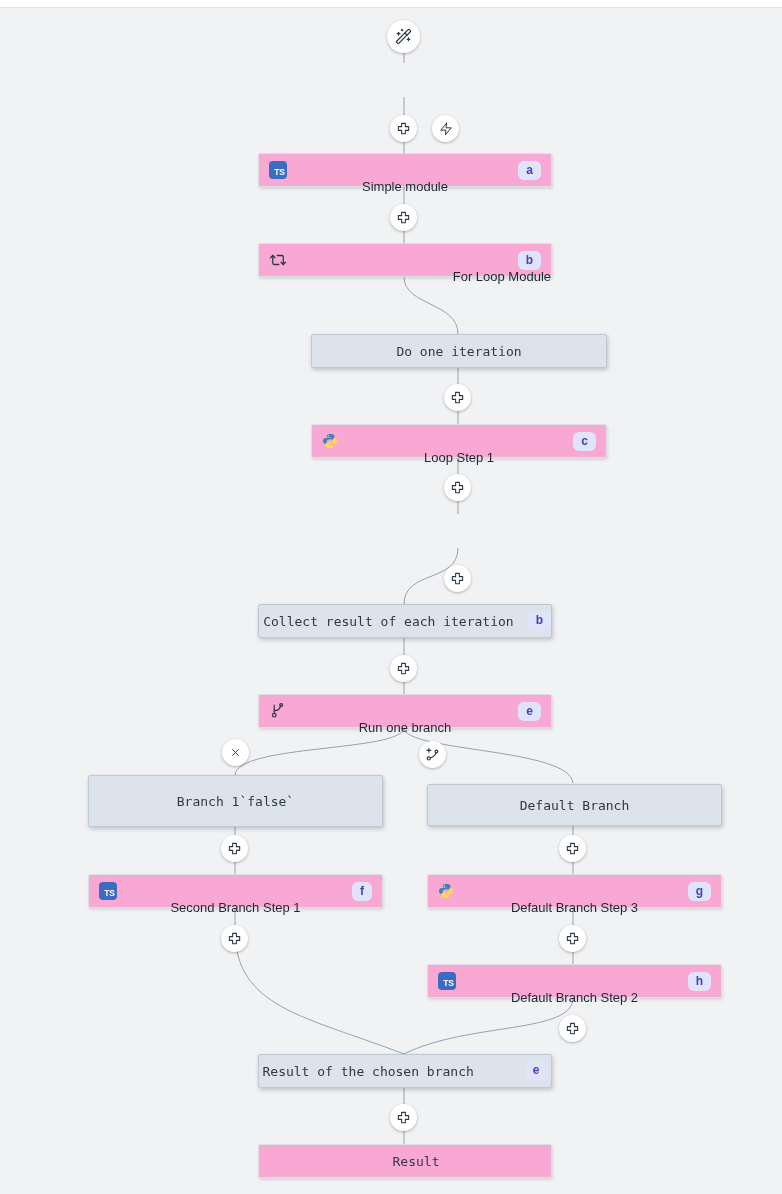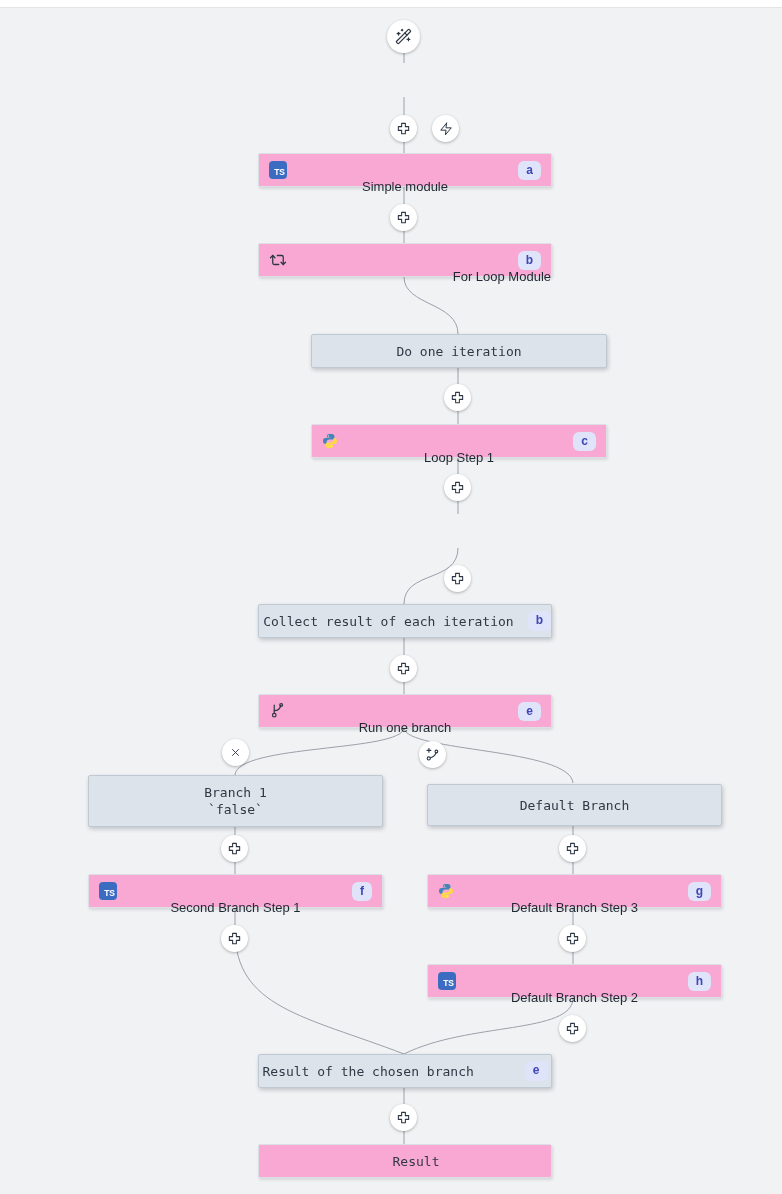--- a/index.html
+++ b/index.html
@@ -37,21 +37,21 @@
   }
   .box .icon-slot { position:absolute; left:10px; display:flex; align-items:center; }
   .box .badge-slot { position:absolute; right:10px; }
   .badge {
     display:inline-block; background:#e0e4fb; color:#3f46b5;
     font-weight:700; font-size:12px; line-height:1.45;
     padding:1px 8px; border-radius:6px;
     font-family:"Liberation Sans", sans-serif;
   }
   .badge.inline { position:static; margin-left:14px; }
-  .col2 { flex-direction:column; line-height:17px; }
+  .col2 { flex-direction:row; line-height:17px; }
 
   .circle-btn {
     position:absolute; width:27px; height:27px; border-radius:50%;
     background:#ffffff; box-shadow:0 1px 3px rgba(0,0,0,.28);
     display:flex; align-items:center; justify-content:center;
   }
   .circle-btn.big { width:33px; height:33px; }
   .circle-btn svg { stroke:#2c3644; fill:none; stroke-width:1.7; stroke-linecap:round; stroke-linejoin:round; }
 
   .ts-icon {

